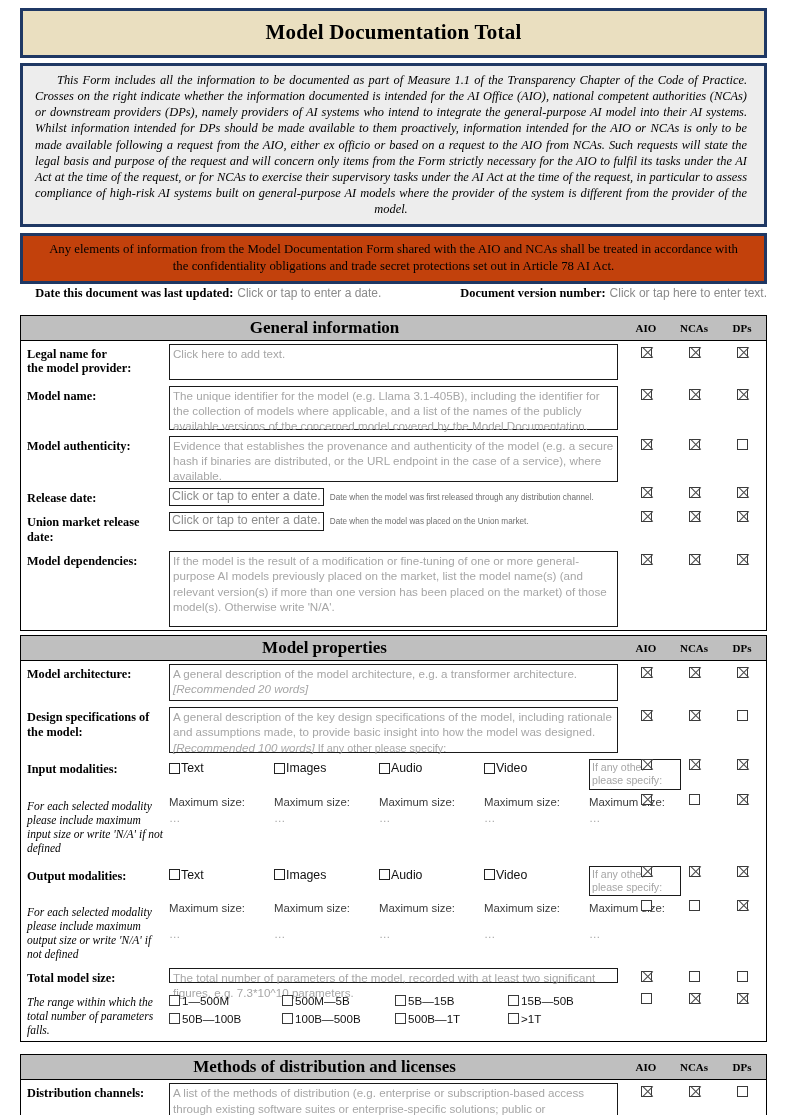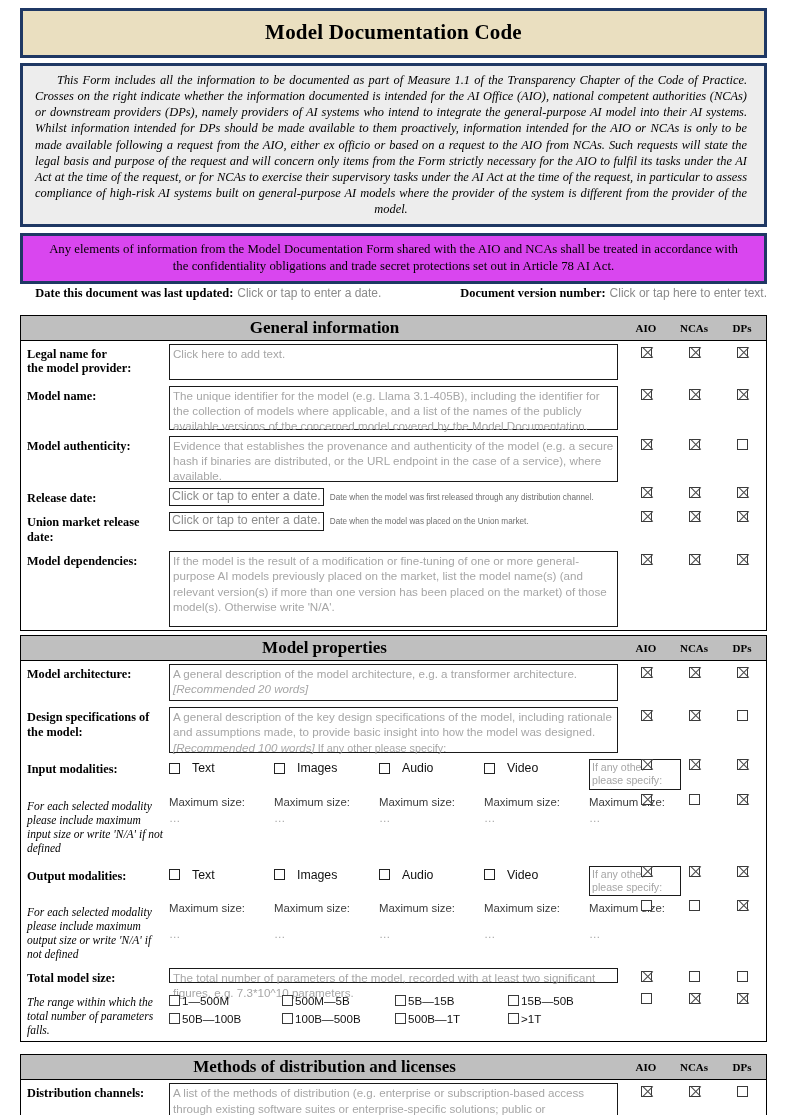--- a/index.html
+++ b/index.html
@@ -49,21 +49,21 @@
     font-style: italic;
     font-size: 12.4px;
     line-height: 1.30;
     text-align: justify;
     text-indent: 22px;
     text-align-last: center;
   }
 
   .confid-band {
     border: 3px solid #1F3864;
-    background: #d946ef;
+    background: #c2410c;
     margin-top: 6px;
     padding: 5px 26px 6px 26px;
   }
   .confid-band p {
     margin: 0;
     font-size: 12.8px;
     line-height: 1.32;
     text-align: center;
   }
 
@@ -206,21 +206,21 @@
   
   .mod-grid { display: flex; align-items: flex-start; }
   .mod-col { flex: 0 0 105px; width: 105px; }
   .mod-col.last { flex: 0 0 95px; width: 95px; }
   .mod-chk {
     font-family: "Liberation Sans", sans-serif;
     font-size: 12.3px;
     color: #111;
     display: flex;
     align-items: center;
-    gap: 12px;
+    gap: 1px;
     padding-top: 2px;
   }
   .mod-chk .cb { border-color: #222; }
   .spec-box {
     border: 1px solid #1a1a1a;
     font-family: "Liberation Sans", sans-serif;
     font-size: 10.6px;
     line-height: 1.24;
     color: #a6a6a6;
     padding: 1px 2px;
@@ -256,21 +256,21 @@
 
   .spacer-sm { height: 4px; }
 </style>
 </head>
 <body>
 
 <div class="page">
 
   <div class="banner-wrap">
     <div class="title-band">
-      <div class="title">Model Documentation Code</div>
+      <div class="title">Model Documentation Total</div>
     </div>
 
     <div class="intro-band">
       <p>This Form includes all the information to be documented as part of Measure 1.1 of the Transparency Chapter of the Code of Practice. Crosses on the right indicate whether the information documented is intended for the AI Office (AIO), national competent authorities (NCAs) or downstream providers (DPs), namely providers of AI systems who intend to integrate the general-purpose AI model into their AI systems. Whilst information intended for DPs should be made available to them proactively, information intended for the AIO or NCAs is only to be made available following a request from the AIO, either ex officio or based on a request to the AIO from NCAs. Such requests will state the legal basis and purpose of the request and will concern only items from the Form strictly necessary for the AIO to fulfil its tasks under the AI Act at the time of the request, or for NCAs to exercise their supervisory tasks under the AI Act at the time of the request, in particular to assess compliance of high-risk AI systems built on general-purpose AI models where the provider of the system is different from the provider of the model.</p>
     </div>
 
     <div class="confid-band">
       <p>Any elements of information from the Model Documentation Form shared with the AIO and NCAs shall be treated in accordance with the confidentiality obligations and trade secret protections set out in Article 78 AI Act.</p>
     </div>
   </div>

